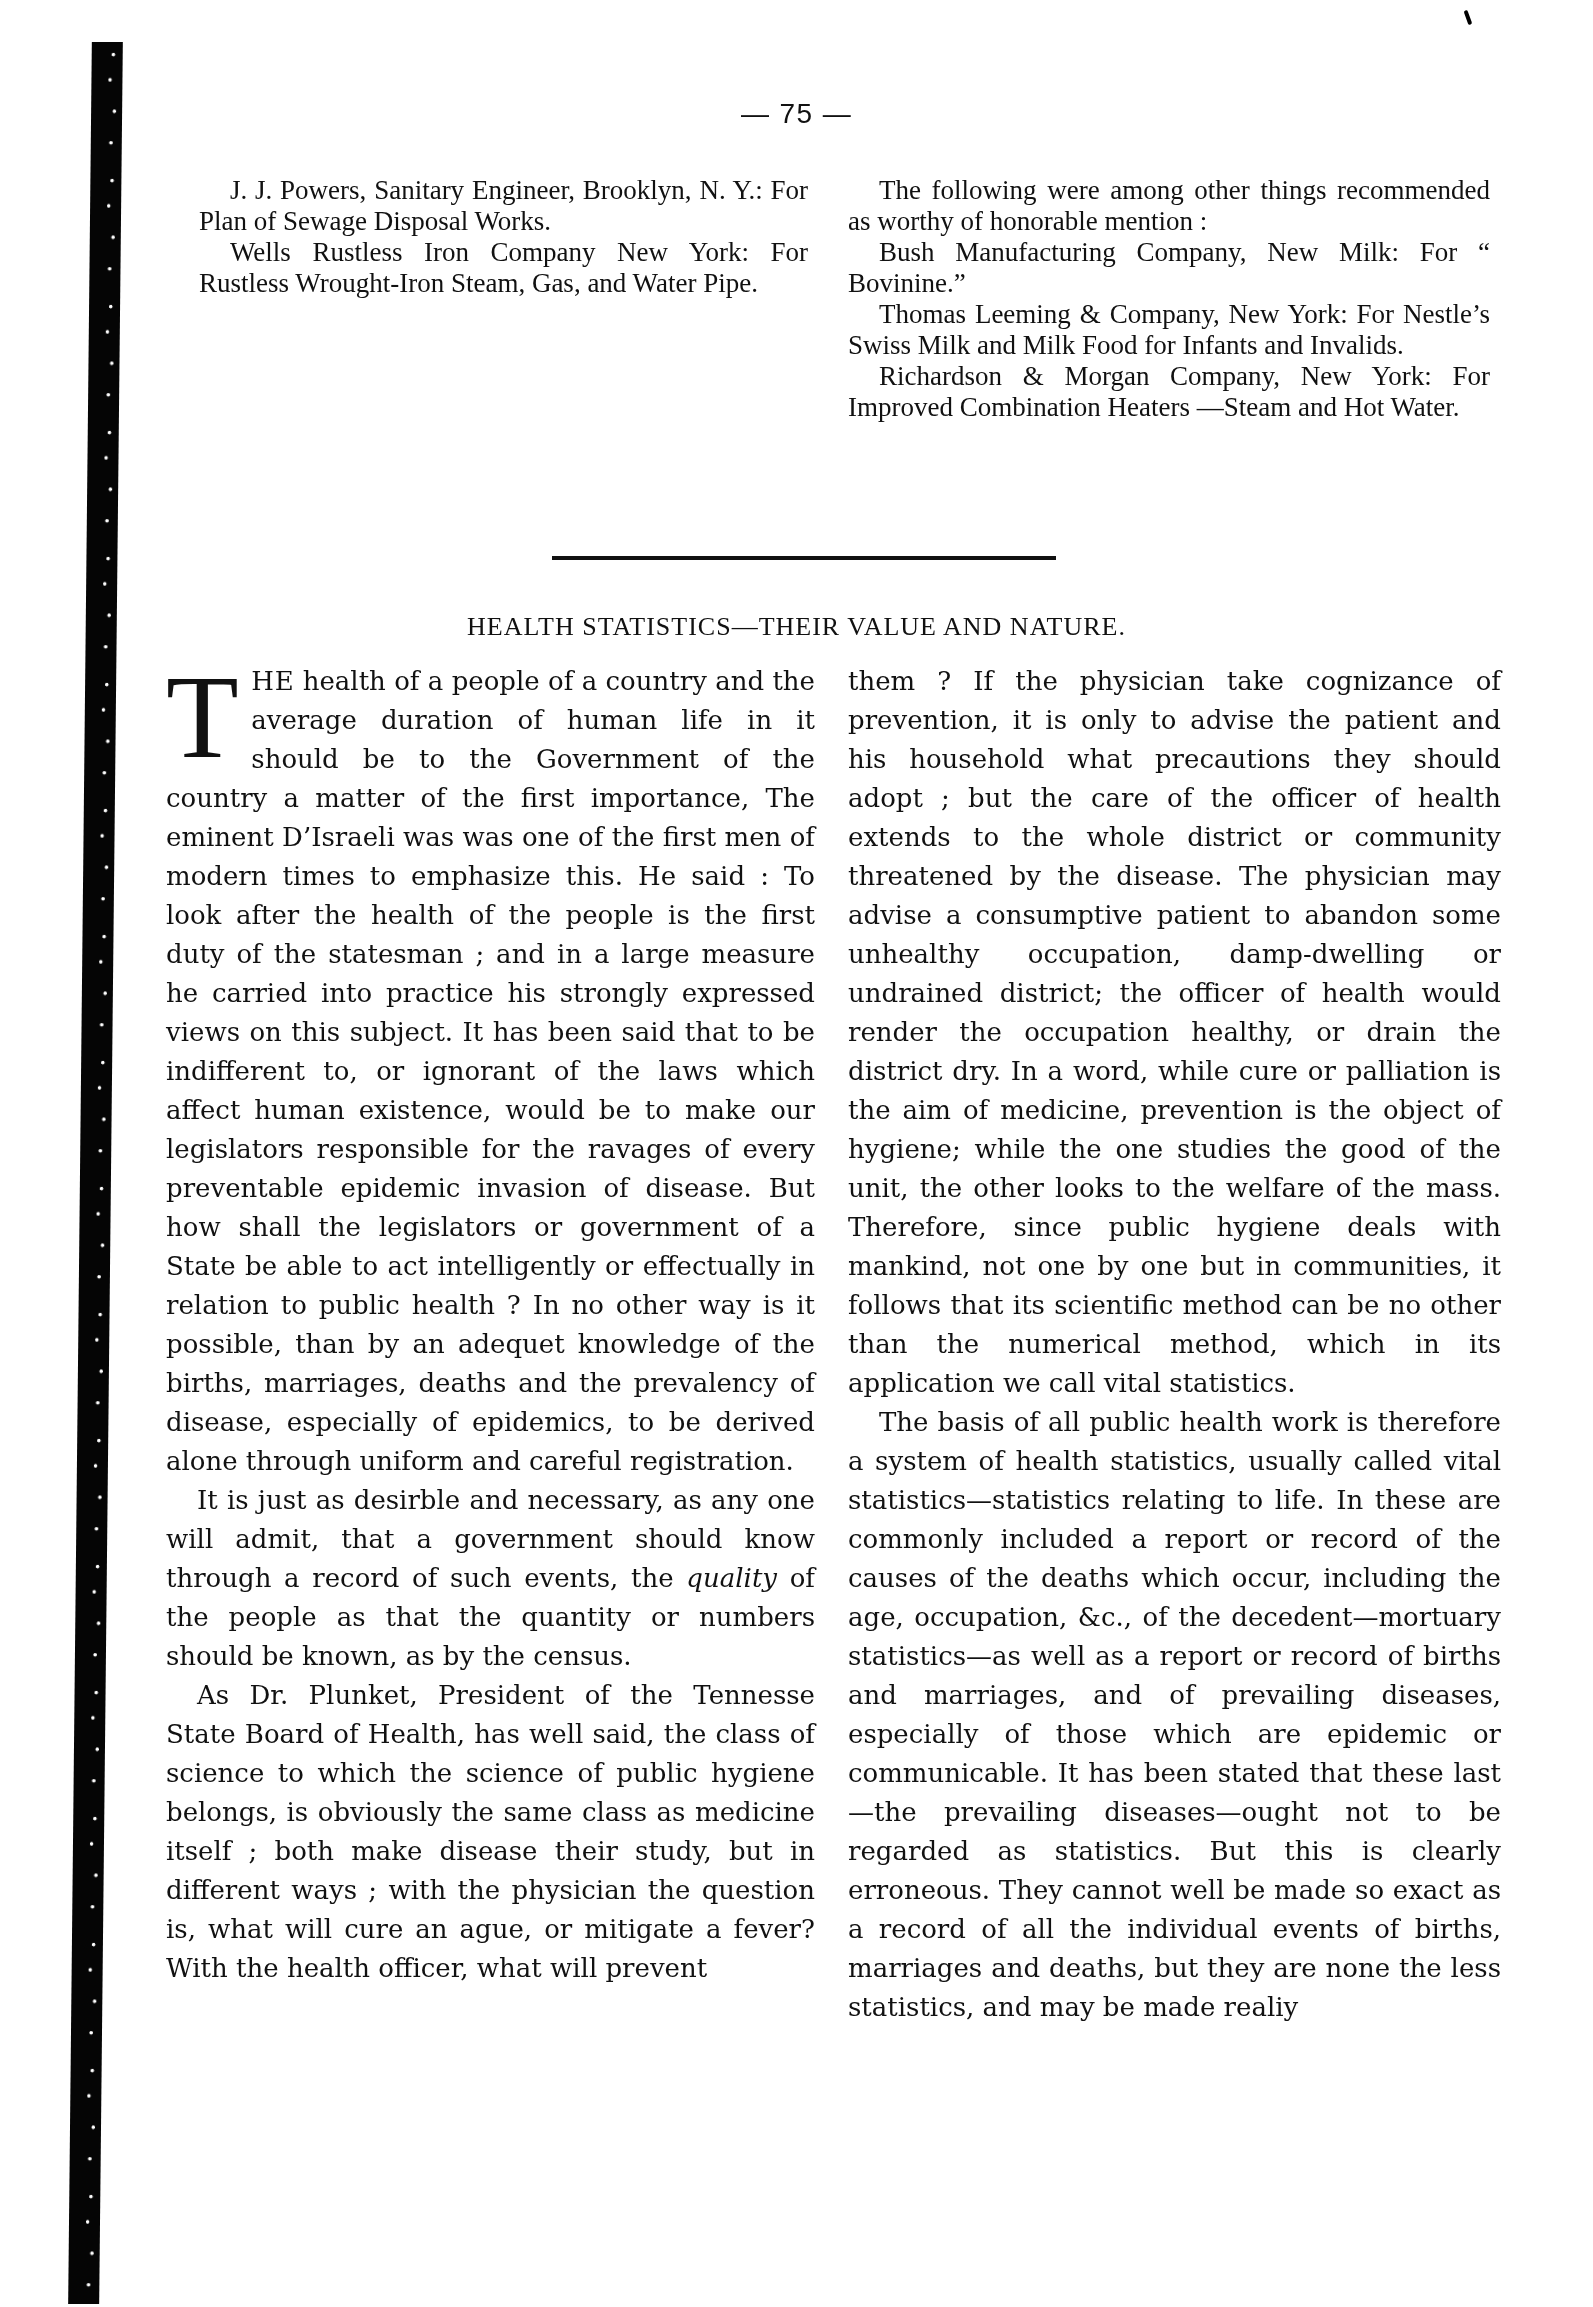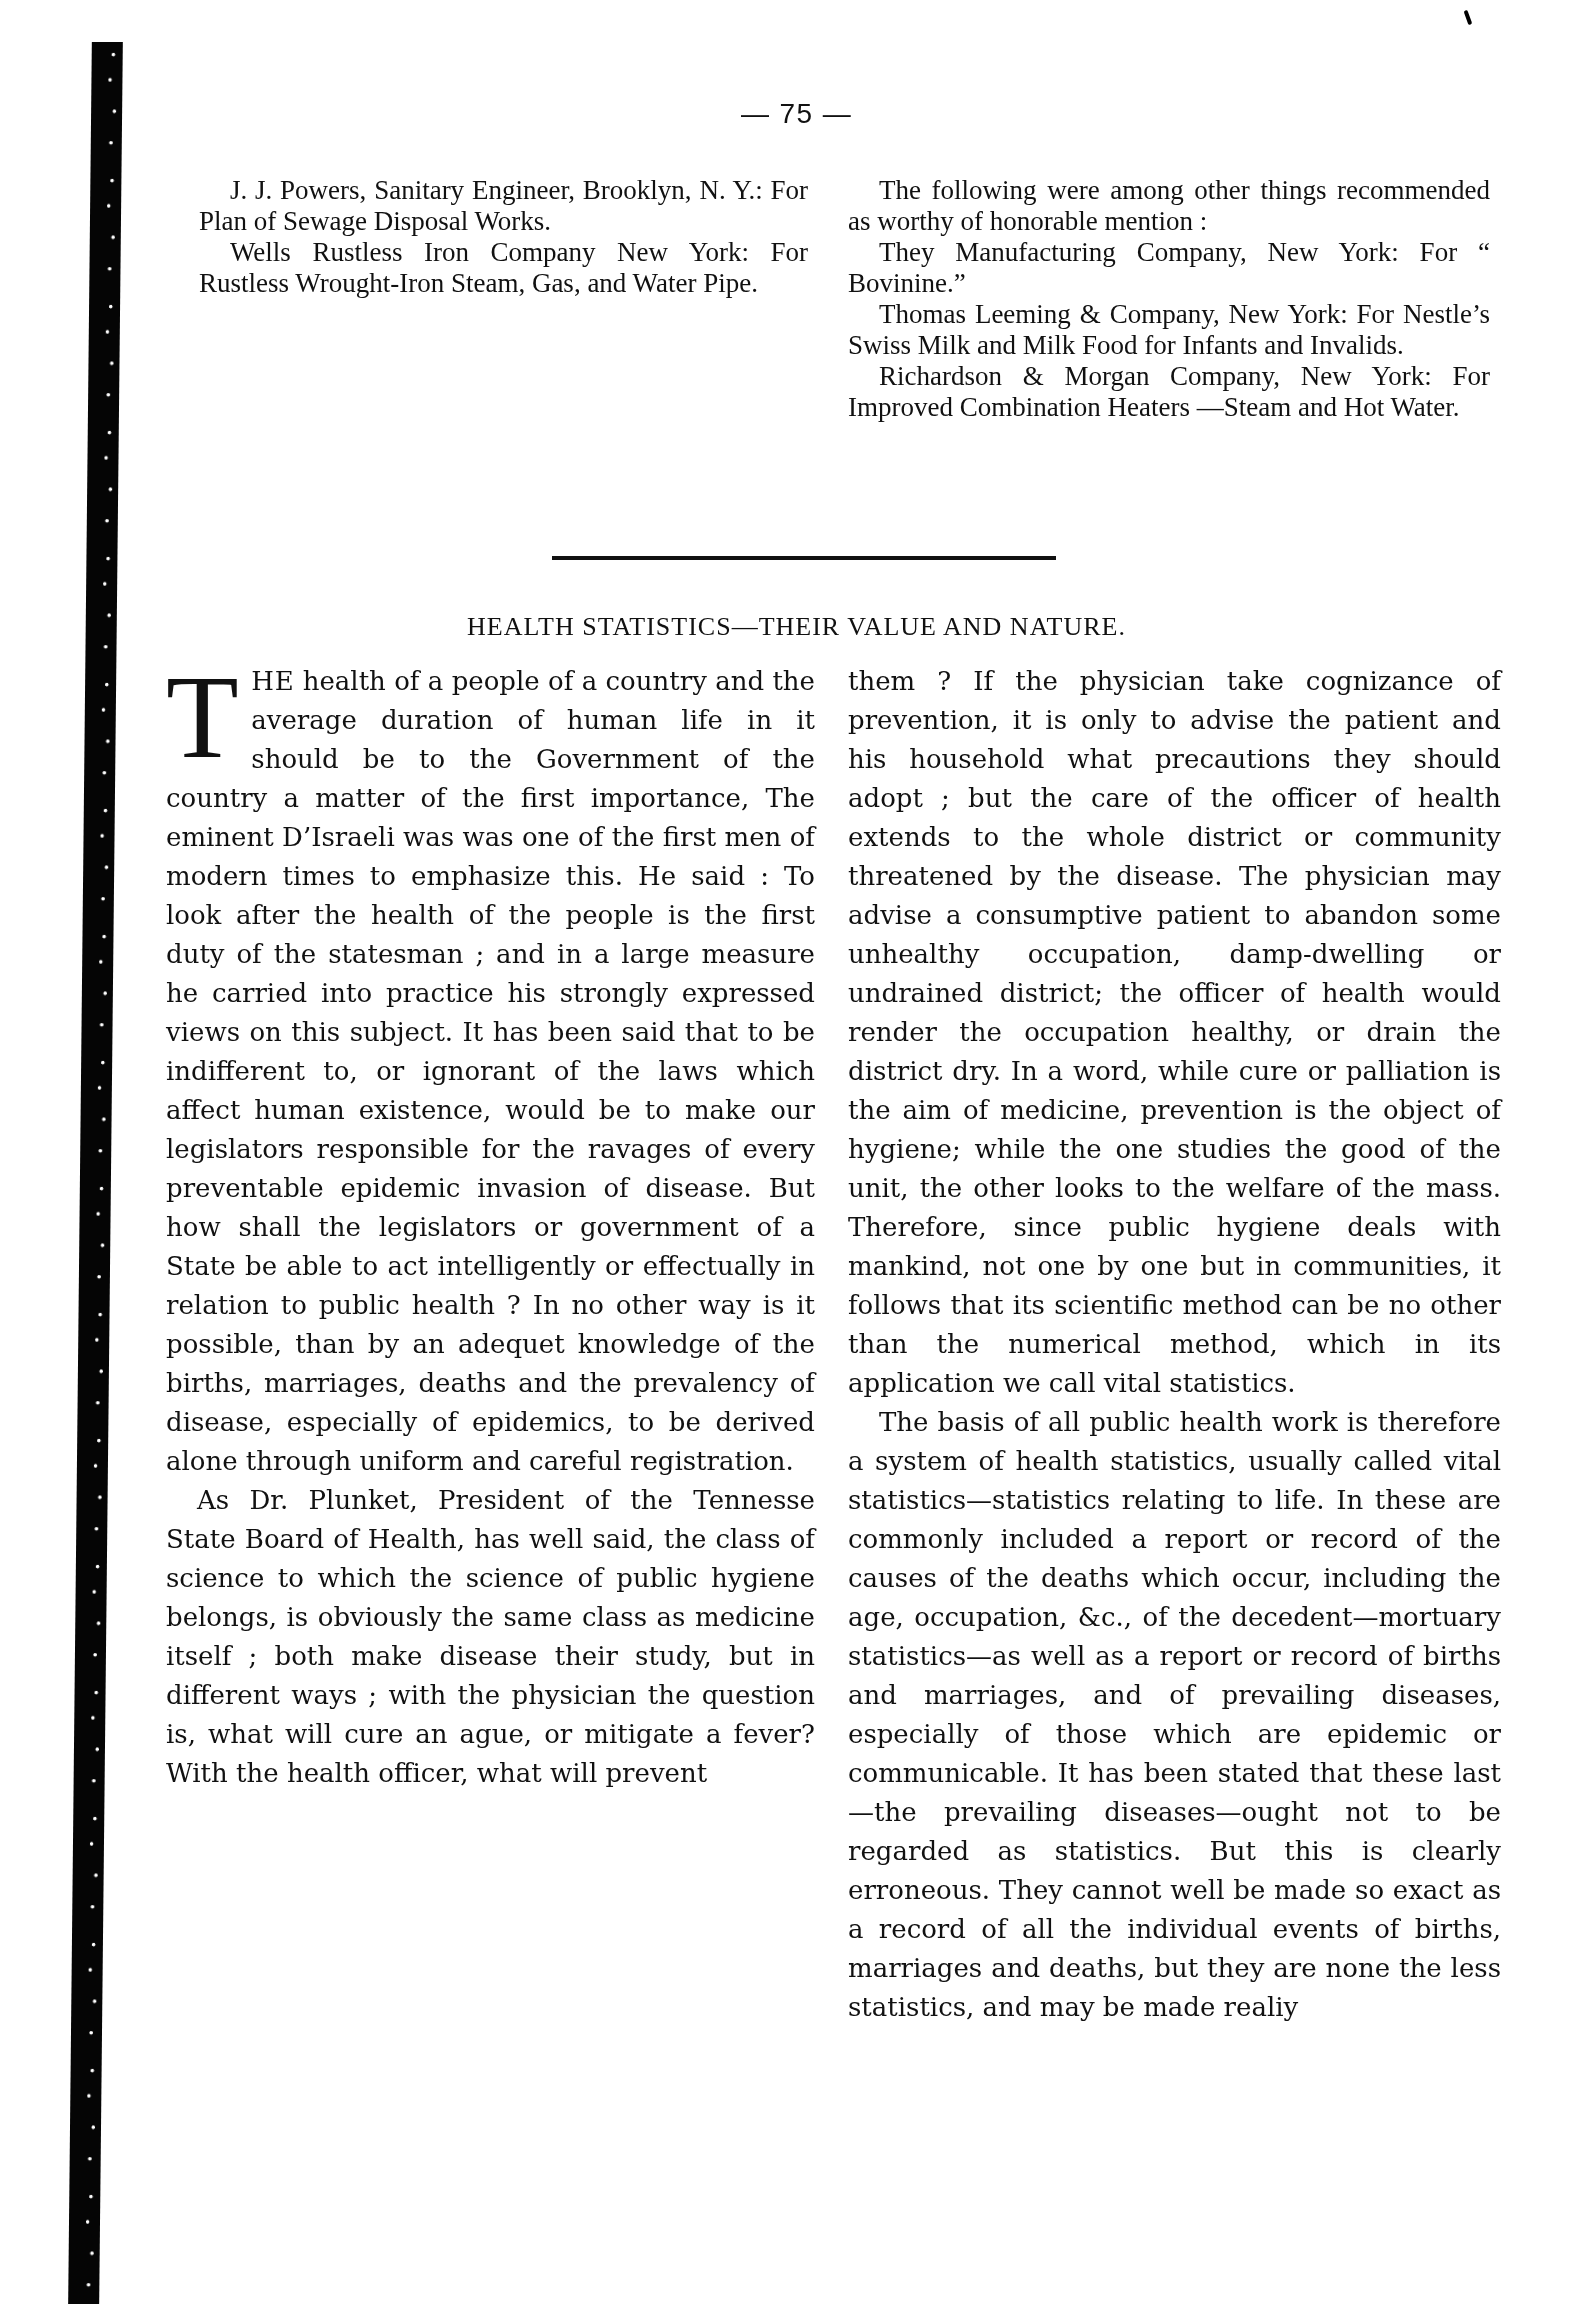--- a/index.html
+++ b/index.html
@@ -70,31 +70,32 @@
 
 <div class="page-number">— 75 —</div>
 
 <div class="col top-col left">
   <p>J. J. Powers, Sanitary Engineer, Brooklyn, N. Y.: For Plan of Sewage Disposal Works.</p>
   <p>Wells Rustless Iron Company New York: For Rustless Wrought-Iron Steam, Gas, and Water Pipe.</p>
 </div>
 
 <div class="col top-col right">
   <p>The following were among other things recommended as worthy of honorable mention :</p>
-  <p>They Manufacturing Company, New York: For “ Bovinine.”</p>
+  <p>Bush Manufacturing Company, New Milk: For “ Bovinine.”</p>
   <p>Thomas Leeming &amp; Company, New York: For Nestle’s Swiss Milk and Milk Food for Infants and Invalids.</p>
   <p>Richardson &amp; Morgan Company, New York: For Improved Combination Heaters —Steam and Hot Water.</p>
 </div>
 
 <div class="rule"></div>
 
 <h1 class="heading">HEALTH STATISTICS—THEIR VALUE AND NATURE.</h1>
 
 <div class="col body-col left">
   <p class="first"><span class="dropcap">T</span><span class="smallcaps">HE</span><span> health of a people of a country and the average duration of human life in it should be to the Government of the country a matter of the first importance, The eminent D’Israeli was was one of the first men of modern times to emphasize this. He said : To look after the health of the people is the first duty of the statesman ; and in a large measure he carried into practice his strongly expressed views on this subject. It has been said that to be indifferent to, or ignorant of the laws which affect human existence, would be to make our legislators responsible for the ravages of every preventable epidemic invasion of disease. But how shall the legislators or government of a State be able to act intelligently or effectually in relation to public health ? In no other way is it possible, than by an adequet knowledge of the births, marriages, deaths and the prevalency of disease, especially of epidemics, to be derived alone through uniform and careful registration.</span></p>
+  <p><span>It is just as desirble and necessary, as any one will admit, that a government should know through a record of such events, the </span><em>quality</em><span> of the people as that the quantity or numbers should be known, as by the census.</span></p>
   <p>As Dr. Plunket, President of the Tennesse State Board of Health, has well said, the class of science to which the science of public hygiene belongs, is obviously the same class as medicine itself ; both make disease their study, but in different ways ; with the physician the question is, what will cure an ague, or mitigate a fever? With the health officer, what will prevent</p>
 </div>
 
 <div class="col body-col right">
   <p class="first">them ? If the physician take cognizance of prevention, it is only to advise the patient and his household what precautions they should adopt ; but the care of the officer of health extends to the whole district or community threatened by the disease. The physician may advise a consumptive patient to abandon some unhealthy occupation, damp-dwelling or undrained district; the officer of health would render the occupation healthy, or drain the district dry. In a word, while cure or palliation is the aim of medicine, prevention is the object of hygiene; while the one studies the good of the unit, the other looks to the welfare of the mass. Therefore, since public hygiene deals with mankind, not one by one but in communities, it follows that its scientific method can be no other than the numerical method, which in its application we call vital statistics.</p>
   <p>The basis of all public health work is therefore a system of health statistics, usually called vital statistics—statistics relating to life. In these are commonly included a report or record of the causes of the deaths which occur, including the age, occupation, &amp;c., of the decedent—mortuary statistics—as well as a report or record of births and marriages, and of prevailing diseases, especially of those which are epidemic or communicable. It has been stated that these last—the prevailing diseases—ought not to be regarded as statistics. But this is clearly erroneous. They cannot well be made so exact as a record of all the individual events of births, marriages and deaths, but they are none the less statistics, and may be made realiy</p>
 </div>
 
 
 </body></html>

